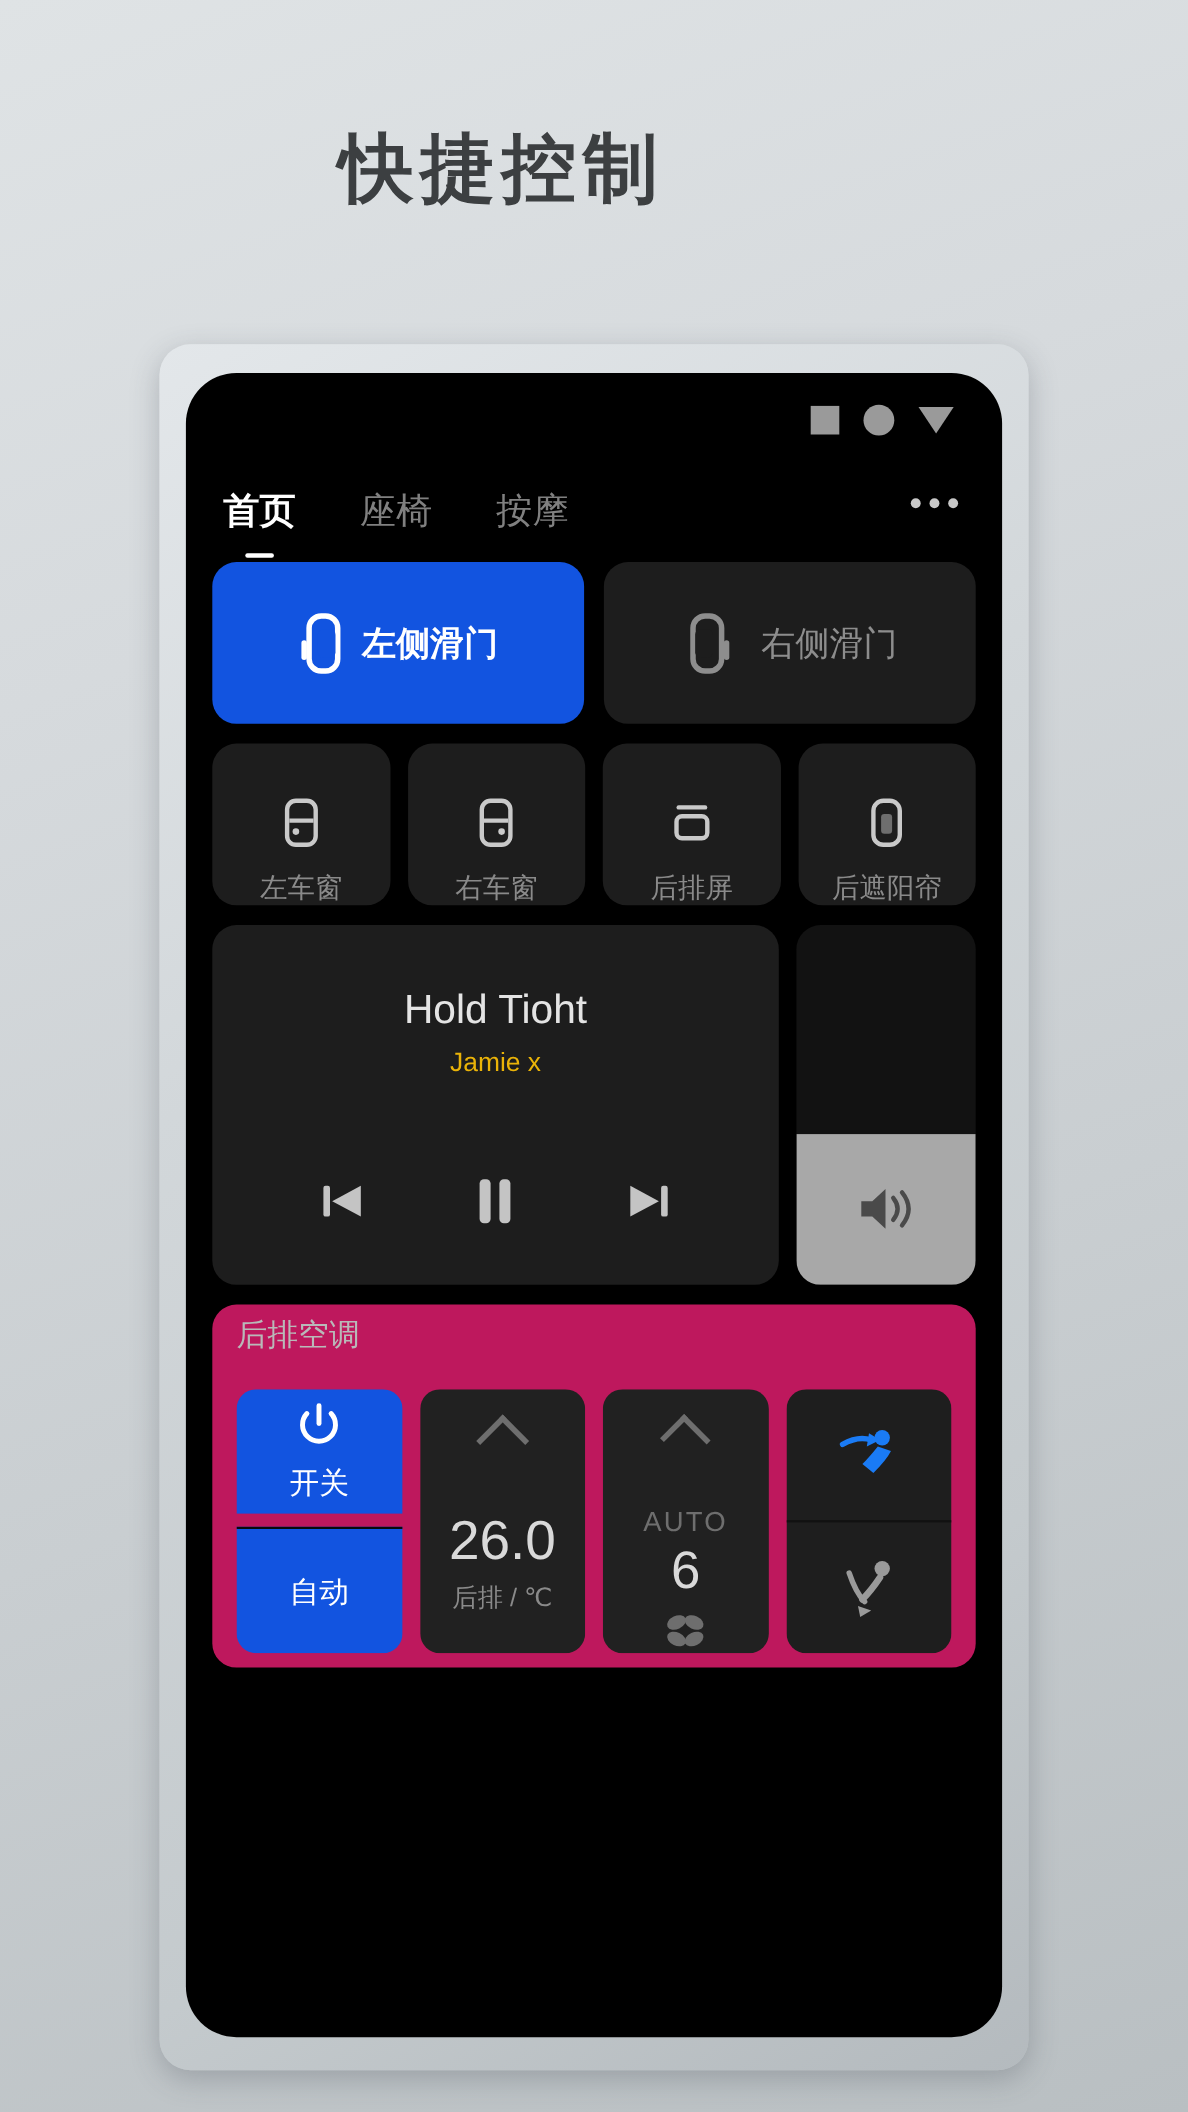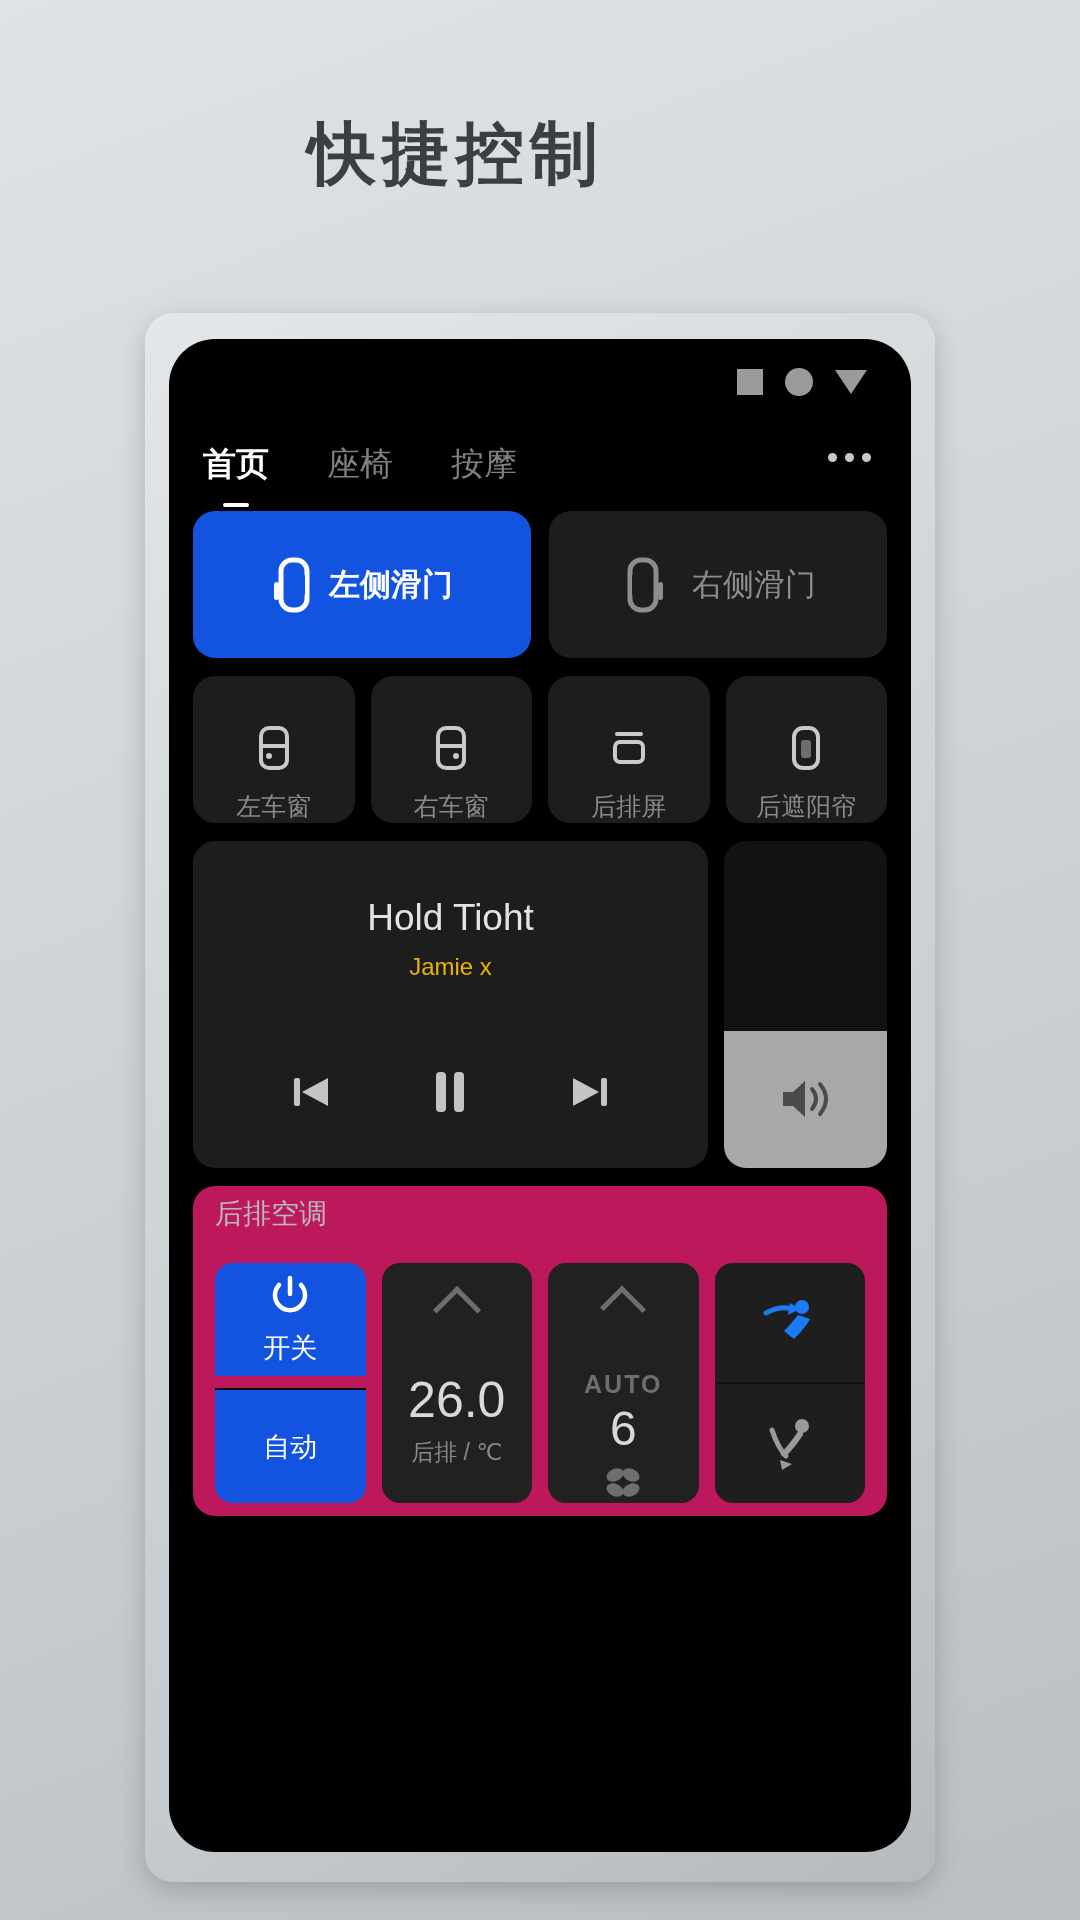--- a/index.html
+++ b/index.html
@@ -200,21 +200,21 @@
     border-top: 5px solid #6e6e6e;
     transform: rotate(45deg);
     margin-top: 8px;
   }
   .ac-big {
     margin-top: 48px;
     font-size: 50px; color: #d9d9d9; font-weight: 400;
     line-height: 1;
   }
   .ac-sub { font-size: 23px; color: #8a8a8a; margin-top: 12px; }
-  .ac-auto-label { font-size: 25px; color: #6e6e6e; font-weight: 700; letter-spacing: 2px; margin-top: 46px;}
+  .ac-auto-label { font-size: 25px; color: #6e6e6e; font-weight: 400; letter-spacing: 2px; margin-top: 46px;}
   .ac-fanval { font-size: 48px; color: #d9d9d9; margin-top: 6px; line-height: 1; }
 
   .ac-dir {
     background: #1e1e1e;
     height: 100%;
     display: flex; flex-direction: column;
   }
   .ac-dir-half {
     flex: 1;
     display: flex; align-items: center; justify-content: center;

